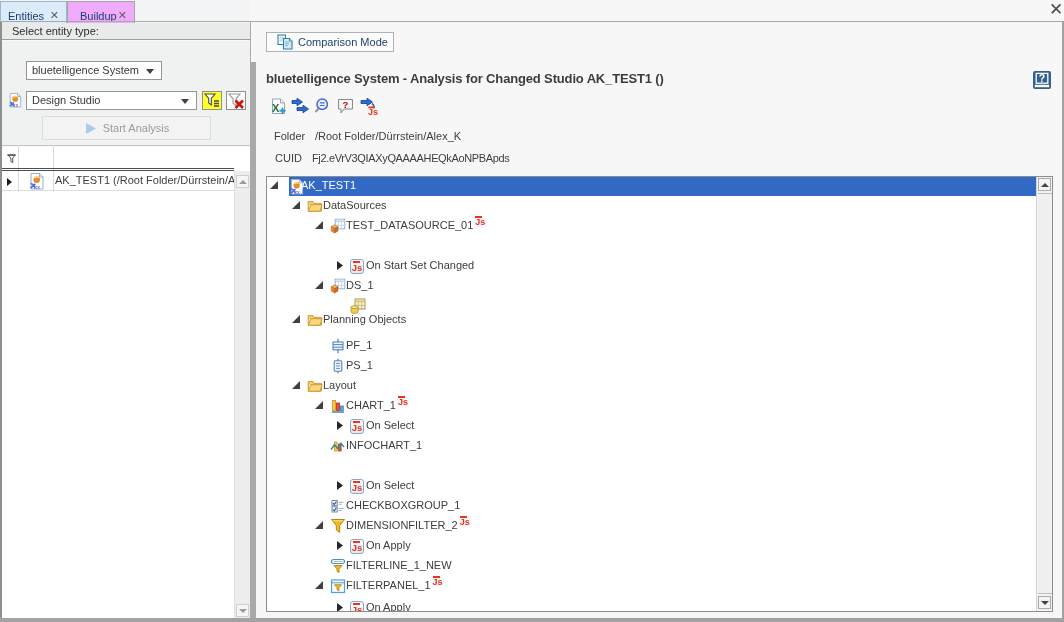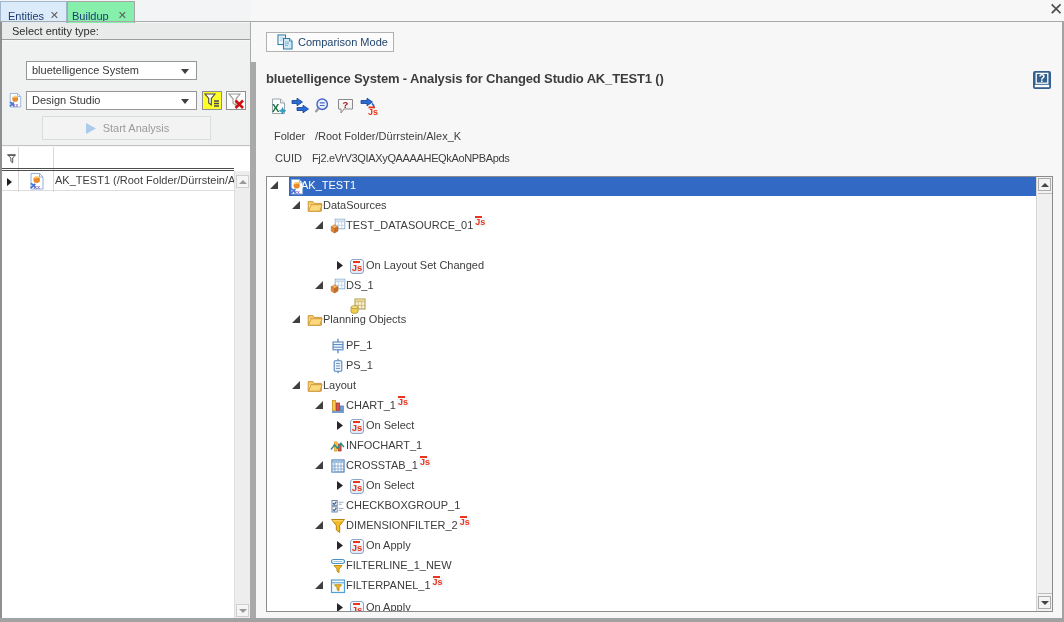--- a/index.html
+++ b/index.html
@@ -10,26 +10,26 @@
 #lborder{left:0;top:22px;width:2px;height:596px;background:#8f8f8f}
 #rborder{left:1062px;top:21px;width:2px;height:597px;background:#a3a3a3}
 #bbar{left:0;top:618px;width:1064px;height:4px;background:#a2a2a2}
 #divline{left:250px;top:22px;width:1px;height:40px;background:#ababab}
 #divthick{left:250px;top:62px;width:6px;height:556px;background:#a9a9a9}
 
 #lpane{left:0;top:0;width:250px;height:622px}
 #tabzone{left:0;top:0;width:250px;height:21px;background:#f3f4f5}
 .tab{position:absolute;top:1px;height:28px;font-size:11px;color:#1d3d72;display:flex;align-items:center}
 #tab1{left:0;width:67px;background:#dcebf9;border:1px solid #9fb6cd;border-bottom:none;padding-left:7px}
-#tab2{left:67px;width:68px;height:28px;background:#86efac;border:1px solid #a6a6a6;border-bottom:none;padding-left:4px}
+#tab2{left:67px;width:68px;height:28px;background:#f0abfc;border:1px solid #a6a6a6;border-bottom:none;padding-left:12px}
 .tabx{margin-left:auto;margin-right:7px;color:#5d5d5d;font-size:11px}
 #selbar{left:2px;top:23px;width:248px;height:17px;background:#e9eaea;border-bottom:1px solid #9d9d9d;line-height:16px;padding-left:10px;color:#2d2d2d;font-size:11px}
 #form{left:2px;top:41px;width:248px;height:105px;background:#f0f1f1;border-bottom:1px solid #c3c3c3}
 .dd{position:absolute;background:#fff;border:1px solid #969696;height:19px;line-height:17px;padding-left:5px;color:#373737;font-size:11px}
-#dd1{left:26px;top:61px;width:171px}
+#dd1{left:26px;top:61px;width:136px}
 #dd2{left:26px;top:91px;width:171px}
 .caret{position:absolute;right:7px;top:7px;width:0;height:0;border-left:4px solid transparent;border-right:4px solid transparent;border-top:5px solid #3f3f3f}
 #ybtn{left:202px;top:91px;width:20px;height:19px;background:#ffff29;border:1px solid #8f8f8f}
 #xbtn{left:226px;top:91px;width:20px;height:19px;background:#fdfdfd;border:1px solid #8f8f8f}
 #startbtn{left:42px;top:116px;width:169px;height:24px;background:#f3f3f3;border:1px solid #dcdcdc;display:flex;align-items:center;justify-content:center;color:#9b9b9b;font-size:11px}
 #grid{left:2px;top:147px;width:248px;height:471px;background:#fff}
 .vline{position:absolute;background:#d9d9d9;width:1px}
 #dbl1{left:0;top:21px;width:232px;height:1px;background:#4d4d4d;position:absolute}
 #dbl2{left:0;top:23px;width:232px;height:1px;background:#4d4d4d;position:absolute}
 #lrow{position:absolute;left:0;top:24px;width:232px;height:20px;border-bottom:1px solid #dcdcdc}
@@ -197,21 +197,21 @@
         <path d="M8.4 3.7v7M11.7 3.7v7M5.2 7.3h9.6M5.2 3.7h9.6" stroke="#b4cbe2" stroke-width=".7" fill="none"></path>
         <path d="M1.2 8.7l3.4-1.9 3.4 1.9-3.4 1.9z" fill="#f8b165" stroke="#a8601e" stroke-width=".5"></path>
         <path d="M1.2 8.7l3.4 1.9v4.4l-3.4-1.9z" fill="#ed8434" stroke="#a8601e" stroke-width=".5"></path>
         <path d="M8 8.7l-3.4 1.9v4.4L8 13.1z" fill="#cf6a24" stroke="#a8601e" stroke-width=".5"></path>
       </svg>
       <span class="tl" style="left:79px">TEST_DATASOURCE_01<span class="jsb"><i></i>Js</span></span>
     </div>
 <div class="tr" style="top:78px">
       <i class="exp expc" style="left:70px"></i>
       <span class="jsbox" style="left:83px"><i></i>Js</span>
-      <span class="tl" style="left:99px">On Layout Set Changed</span>
+      <span class="tl" style="left:99px">On Start Set Changed</span>
     </div>
 <div class="tr" style="top:98px">
       <i class="exp expo" style="left:48px"></i>
       <svg class="tico" style="left:63px" width="16" height="16" viewBox="0 0 16 16">
         <rect x="5.2" y="1.2" width="9.6" height="9.6" fill="#fff" stroke="#88aacf" stroke-width=".9"></rect>
         <rect x="5.7" y="1.7" width="8.6" height="2" fill="#d7e5f4"></rect>
         <path d="M8.4 3.7v7M11.7 3.7v7M5.2 7.3h9.6M5.2 3.7h9.6" stroke="#b4cbe2" stroke-width=".7" fill="none"></path>
         <path d="M1.2 8.7l3.4-1.9 3.4 1.9-3.4 1.9z" fill="#f8b165" stroke="#a8601e" stroke-width=".5"></path>
         <path d="M1.2 8.7l3.4 1.9v4.4l-3.4-1.9z" fill="#ed8434" stroke="#a8601e" stroke-width=".5"></path>
         <path d="M8 8.7l-3.4 1.9v4.4L8 13.1z" fill="#cf6a24" stroke="#a8601e" stroke-width=".5"></path>
@@ -279,30 +279,20 @@
 <div class="tr" style="top:258px">
       <svg class="tico" style="left:63px" width="16" height="16" viewBox="0 0 16 16">
         <rect x="4.5" y="4" width="2.6" height="9" fill="#f9c846" stroke="#c8901c" stroke-width=".7"></rect>
         <rect x="8.5" y="6" width="2.6" height="7" fill="#d9534a" stroke="#a83028" stroke-width=".7"></rect>
         <path d="M1 11.5 4.5 7l3 3 3.5-4.5 3 3.5" fill="none" stroke="#2e8b8b" stroke-width="1.4"></path>
         <circle cx="4.5" cy="7" r="1" fill="#2e8b8b"></circle>
         <circle cx="7.5" cy="10" r="1" fill="#2e8b8b"></circle>
         <circle cx="11" cy="5.5" r="1" fill="#2e8b8b"></circle>
       </svg>
       <span class="tl" style="left:79px">INFOCHART_1</span>
-    </div>
-<div class="tr" style="top:278px">
-      <i class="exp expo" style="left:48px"></i>
-      <svg class="tico" style="left:63px" width="16" height="16" viewBox="0 0 16 16">
-        <rect x="2" y="2" width="12" height="12" fill="#fff" stroke="#4a7cb8" stroke-width="1.2"></rect>
-        <rect x="2.5" y="2.5" width="11" height="2.5" fill="#9fc0e0"></rect>
-        <rect x="2.5" y="5" width="2.5" height="8.5" fill="#d4e4f2"></rect>
-        <path d="M5 5v9M8 5v9M11 5v9M2 8h12M2 11h12" stroke="#7aa0cc" stroke-width=".8"></path>
-      </svg>
-      <span class="tl" style="left:79px">CROSSTAB_1<span class="jsb"><i></i>Js</span></span>
     </div>
 <div class="tr" style="top:298px">
       <i class="exp expc" style="left:70px"></i>
       <span class="jsbox" style="left:83px"><i></i>Js</span>
       <span class="tl" style="left:99px">On Select</span>
     </div>
 <div class="tr" style="top:318px">
       <svg class="tico" style="left:63px" width="16" height="16" viewBox="0 0 16 16">
         <rect x="2" y="2.5" width="5.2" height="5.2" fill="#fff" stroke="#7288a0" stroke-width="1"></rect>
         <rect x="2" y="8.8" width="5.2" height="5.2" fill="#fff" stroke="#7288a0" stroke-width="1"></rect>

